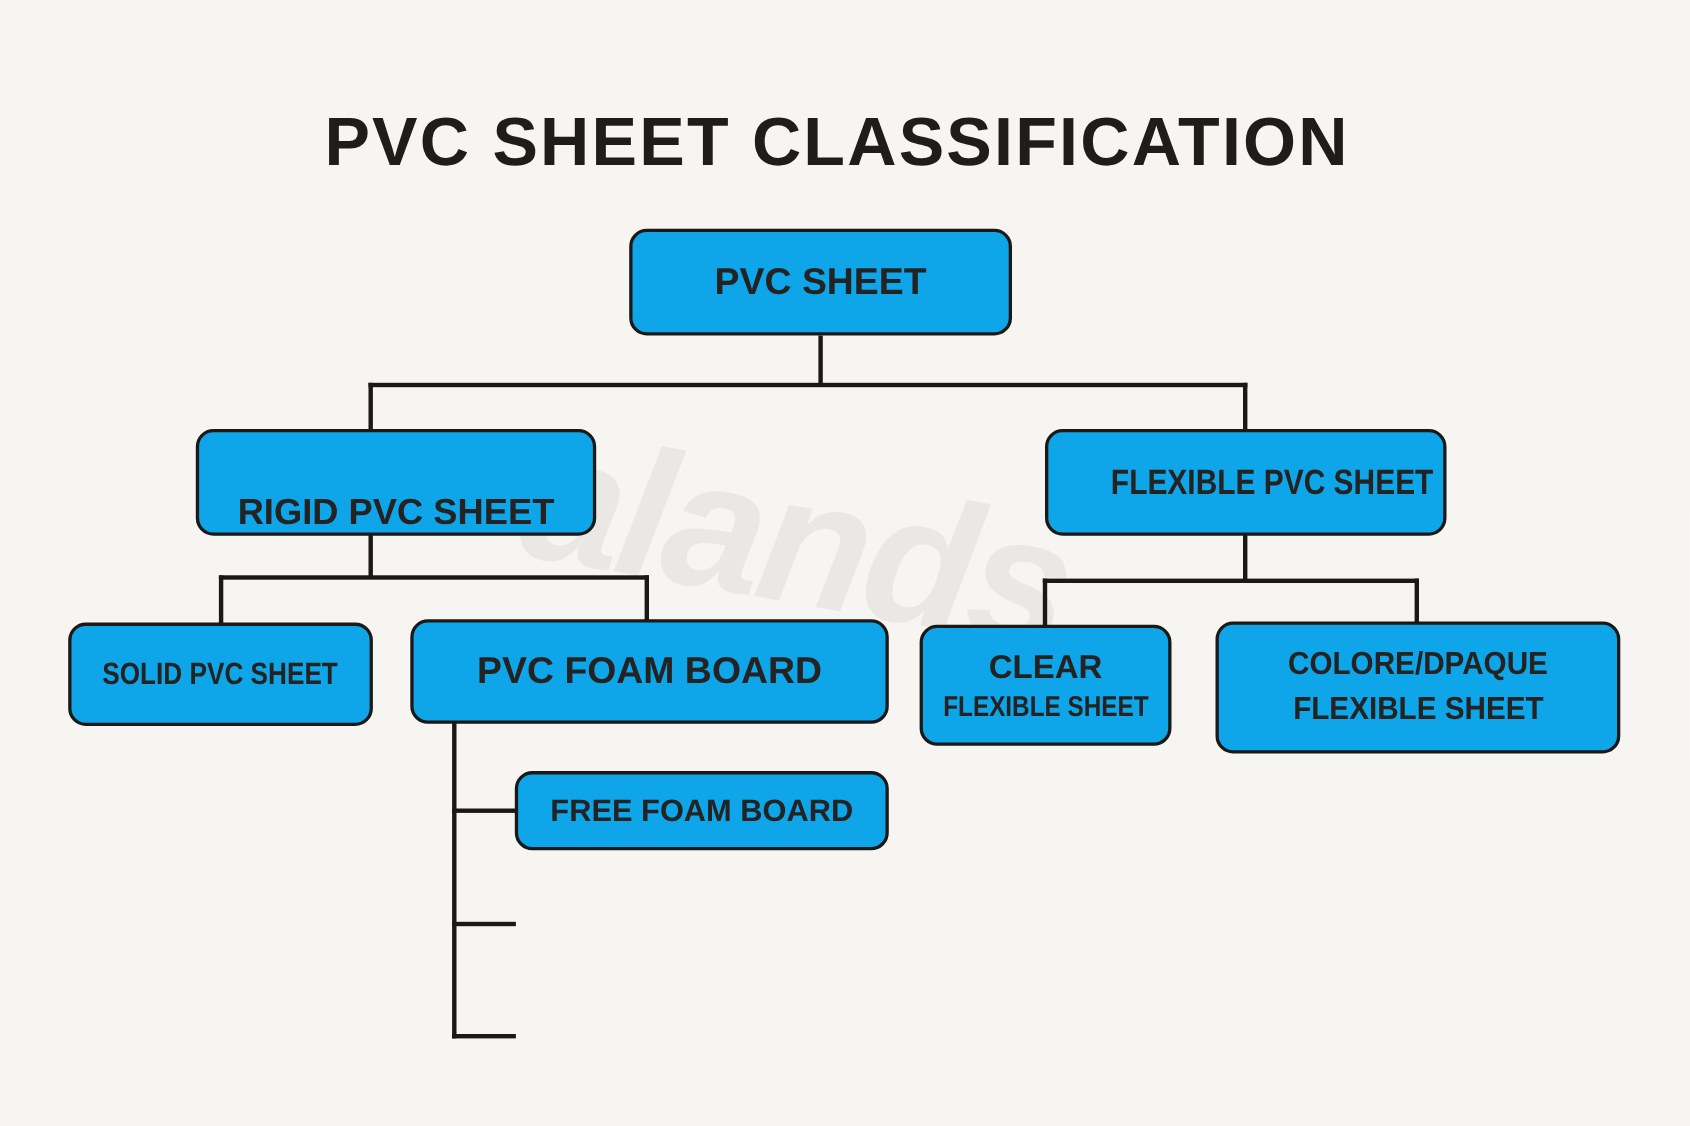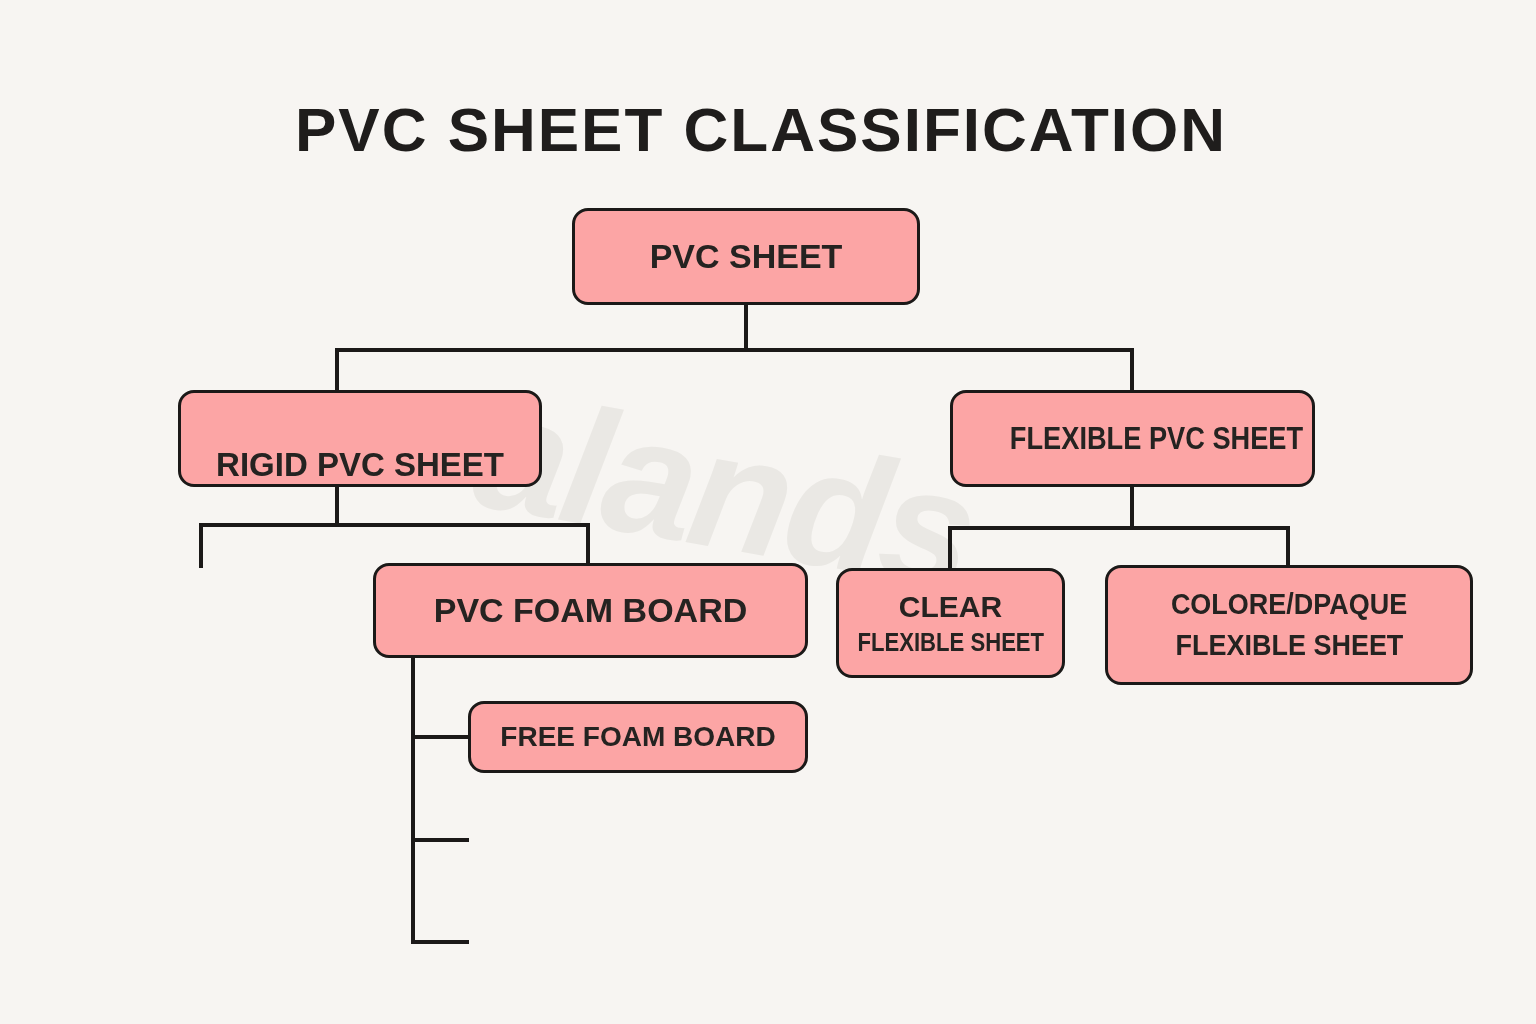--- a/index.html
+++ b/index.html
@@ -43,21 +43,21 @@
     margin: 16px;
   }
   .line {
     position: absolute;
     background: #1b1918;
     z-index: 1;
   }
   .node {
     position: absolute;
     box-sizing: border-box;
-    background: #fca5a5;
+    background: #0ea5e9;
     border: 3.5px solid #1b1918;
     border-radius: 16px;
     display: flex;
     flex-direction: column;
     align-items: center;
     justify-content: center;
     text-align: center;
     color: #252321;
     font-weight: bold;
     z-index: 2;
@@ -128,20 +128,23 @@
   </div>
 
   <div class="node n-rigid">
     <span>RIGID PVC SHEET</span>
   </div>
 
   <div class="node n-flexible">
     <span class="condensed">FLEXIBLE PVC SHEET</span>
   </div>
 
+  <div class="node n-solid">
+    <span class="condensed">SOLID PVC SHEET</span>
+  </div>
 
   <div class="node n-foam">
     <span>PVC FOAM BOARD</span>
   </div>
 
   <div class="node n-clear">
     <span>CLEAR</span>
     <span class="condensed line2">FLEXIBLE SHEET</span>
   </div>
 

